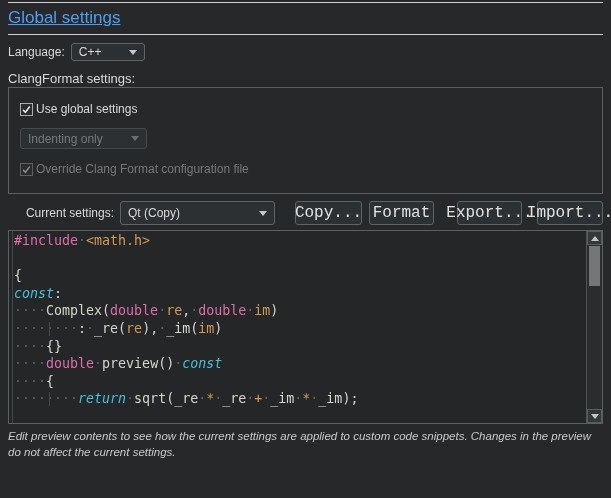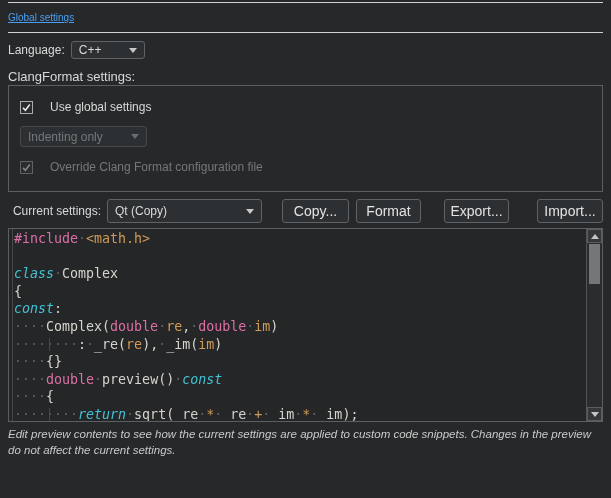--- a/index.html
+++ b/index.html
@@ -12,21 +12,21 @@
   }
   .page{position:relative;width:595px;padding:0 8px;}
 
   .title{
     padding-top:7px;font-size:17px;font-weight:bold;line-height:22px;
     color:var(--title,#efefef);letter-spacing:.2px;
   }
   .rule{height:1px;background:var(--rule,#d2d2d2);margin-top:2px;}
   .rule2{margin-top:7px;}
   .link{
-    display:inline-block;margin-top:7px;font-size:10px;line-height:15px;
+    display:inline-block;margin-top:7px;font-size:17px;line-height:15px;
     color:var(--link,#4b9ff2);text-decoration:underline;cursor:pointer;
   }
 
   .lbl{font-size:12px;color:var(--text,#d9d9d9);}
 
   .lang-row{margin-top:8px;display:flex;align-items:center;}
   .combo{
     box-sizing:border-box;display:flex;align-items:center;justify-content:space-between;
     background:var(--widget-background,#2d3032);
     border:1px solid var(--widget-border,#606365);
@@ -50,39 +50,39 @@
     border:1px solid var(--border,#5c5f61);padding:13px 11px 0 11px;
   }
   .cb-row{display:flex;align-items:center;height:16px;cursor:pointer;}
   .checkbox{
     box-sizing:border-box;width:13px;height:13px;border:1px solid #a9abad;
     background:#2a2c2e;display:flex;align-items:center;justify-content:center;flex:0 0 13px;
   }
   .checkbox svg{width:11px;height:11px;display:none;}
   .checkbox.checked svg{display:block;}
   .checkbox svg path{stroke:#e8e8e8;stroke-width:1.7;fill:none;}
-  .cb-label{font-size:12px;margin-left:17px;white-space:nowrap;}
+  .cb-label{font-size:12px;margin-left:3px;white-space:nowrap;}
   .cb-row.disabled{cursor:default;}
   .cb-row.disabled .checkbox{border-color:#5f6264;}
   .cb-row.disabled .checkbox svg path{stroke:#85888a;}
   .cb-row.disabled .cb-label{color:var(--disabled-text,#75787a);}
   .groupbox .combo-md{margin-top:11px;}
   .groupbox .cb-row2{margin-top:12px;}
 
   .cs-row{margin-top:7px;display:flex;align-items:center;height:24px;justify-content:flex-end;}
   .btn{
     box-sizing:border-box;height:24px;background:var(--widget-background,#2d3032);
     border:1px solid var(--widget-border,#606365);border-radius:3px;
-    color:#e2e2e2;font-size:14px;font-family:Liberation Sans, sans-serif;
+    color:#e2e2e2;font-size:16px;font-family:Liberation Mono, monospace;
     display:inline-flex;align-items:center;justify-content:center;cursor:pointer;padding:0;
   }
   .btn-copy{width:67px;margin-left:20px;}
   .btn-remove{width:65px;margin-left:7px;}
   .btn-export{width:65px;margin-left:23px;}
-  .btn-import{width:66px;margin-left:28px;}
+  .btn-import{width:66px;margin-left:15px;}
 
   .editor{
     box-sizing:border-box;position:relative;margin-top:5px;width:595px;height:194px;
     border:1px solid var(--border,#5c5f61);background:var(--editor-background,#242628);
     overflow:hidden;
   }
   .gutter{position:absolute;left:3px;top:0;bottom:0;width:1px;background:#45484a;}
   .code{
     position:absolute;left:5px;top:1px;right:16px;bottom:0;overflow:hidden;
     font-family:"DejaVu Sans Mono", monospace;font-size:13.3px;
@@ -169,21 +169,20 @@
     <button class="btn btn-remove">Format</button>
     <button class="btn btn-export">Export...</button>
     <button class="btn btn-import">Import...</button>
   </div>
 
   <div class="editor">
     <div class="gutter"></div>
     <div class="code">
         <div class="code-line"><span class="tok-pp">#include</span><span class="tok-ws">·</span><span class="tok-inc">&lt;math.h&gt;</span></div>
         <div class="code-line"></div>
-        <div class="code-line"><span class="tok-kw">class</span><span class="tok-ws">·</span><span class="tok-txt">Complex</span></div>
         <div class="code-line"><span class="tok-txt">{</span></div>
         <div class="code-line"><span class="tok-kw">const</span><span class="tok-txt">:</span></div>
         <div class="code-line"><span class="tok-ws">····</span><span class="tok-txt">Complex(</span><span class="tok-type">double</span><span class="tok-ws">·</span><span class="tok-param">re</span><span class="tok-txt">,</span><span class="tok-ws">·</span><span class="tok-type">double</span><span class="tok-ws">·</span><span class="tok-param">im</span><span class="tok-txt">)</span></div>
         <div class="code-line"><span class="indent-guide"></span><span class="tok-ws">········</span><span class="tok-txt">:</span><span class="tok-ws">·</span><span class="tok-txt">_re(</span><span class="tok-param">re</span><span class="tok-txt">),</span><span class="tok-ws">·</span><span class="tok-txt">_im(</span><span class="tok-param">im</span><span class="tok-txt">)</span></div>
         <div class="code-line"><span class="tok-ws">····</span><span class="tok-txt">{}</span></div>
         <div class="code-line"><span class="tok-ws">····</span><span class="tok-type">double</span><span class="tok-ws">·</span><span class="tok-txt">preview()</span><span class="tok-ws">·</span><span class="tok-kw">const</span></div>
         <div class="code-line"><span class="tok-ws">····</span><span class="tok-txt">{</span></div>
         <div class="code-line"><span class="indent-guide"></span><span class="tok-ws">········</span><span class="tok-kw">return</span><span class="tok-ws">·</span><span class="tok-txt">sqrt(_re</span><span class="tok-ws">·</span><span class="tok-op">*</span><span class="tok-ws">·</span><span class="tok-txt">_re</span><span class="tok-ws">·</span><span class="tok-op">+</span><span class="tok-ws">·</span><span class="tok-txt">_im</span><span class="tok-ws">·</span><span class="tok-op">*</span><span class="tok-ws">·</span><span class="tok-txt">_im);</span></div>
       </div>
     <div class="vscroll">

